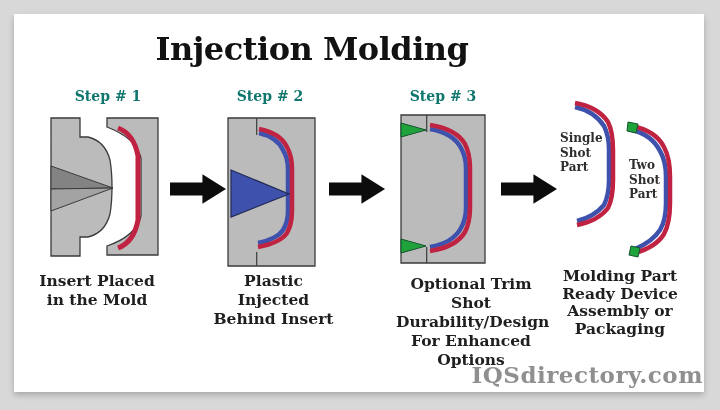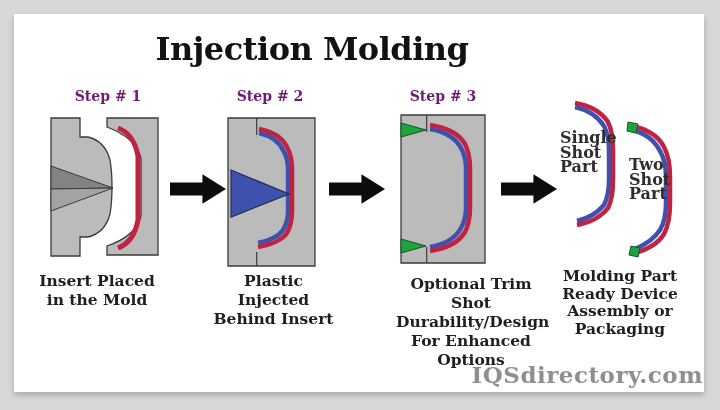--- a/index.html
+++ b/index.html
@@ -13,29 +13,29 @@
     background:#ffffff; box-shadow:0 3px 6px rgba(0,0,0,.22);
   }
   .abs { position:absolute; }
   .title {
     position:absolute; left:0; top:30px; width:624px;
     text-align:center; font-size:32px; font-weight:bold;
     color:#121212; letter-spacing:-0.5px; line-height:38px;
   }
   .step-label {
     position:absolute; top:88px; width:120px; text-align:center;
-    font-size:14px; font-weight:bold; color:#701a75;
+    font-size:14px; font-weight:bold; color:#0f766e;
   }
   .caption {
     position:absolute; font-weight:bold; color:#1f1f1f;
     text-align:center; font-size:15.5px; line-height:19px;
   }
   .part-label {
     position:absolute; font-weight:bold; color:#2e2e2e;
-    font-size:16px; line-height:14.5px; text-align:left;
+    font-size:12px; line-height:14.5px; text-align:left;
   }
   .watermark {
     position:absolute; right:17px; top:361px;
     font-size:23px; font-weight:bold; color:#8f8f8f; letter-spacing:.5px;
   }
   svg { display:block; }
 </style>
 </head>
 <body>
 

